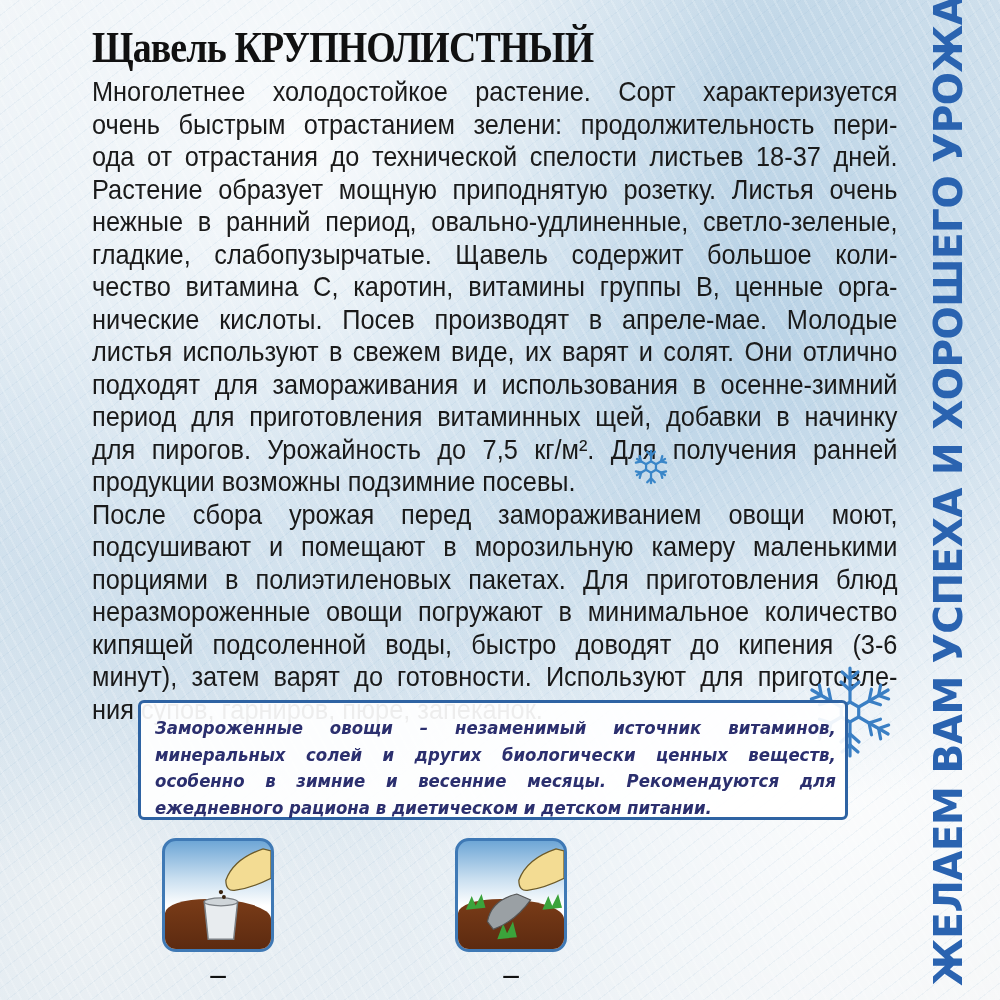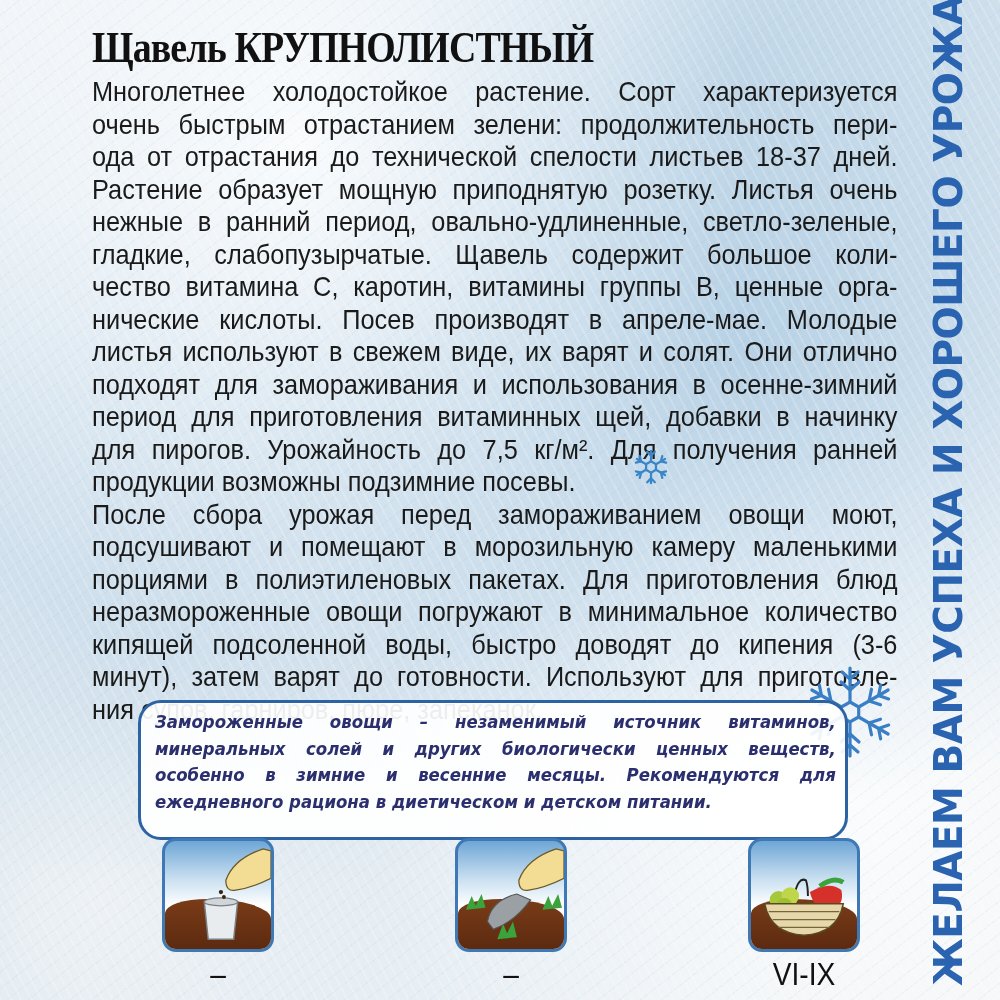--- a/index.html
+++ b/index.html
@@ -39,24 +39,24 @@
   .body-text .ln {
     display: block; white-space: nowrap;
     text-align: justify; text-align-last: justify;
     transform: scaleX(0.905); transform-origin: left; width: 890px;
     height: 32.5px;
   }
   .body-text .ln.last { text-align-last: left; }
   .snow-small { position: absolute; left: 632px; top: 448px; width: 38px; height: 38px; }
   .snow-big { position: absolute; left: 800px; top: 662px; width: 100px; height: 100px; }
   .note-box {
-    position: absolute; left: 138px; top: 700px; width: 710px; height: 140px;
-    border: 3px solid #2e63a3; border-radius: 23px;
+    position: absolute; left: 138px; top: 700px; width: 710px; height: 120px;
+    border: 3px solid #2e63a3; border-radius: 6px;
     background: rgba(255,255,255,0.92);
-    box-sizing: border-box; padding: 6px 14px;
+    box-sizing: border-box; padding: 12px 14px;
   }
   .note-box .nl {
     display: block; white-space: nowrap;
     font-family: "DejaVu Sans", sans-serif; font-style: italic; font-weight: bold;
     color: #2b2f6e; font-size: 18px; line-height: 26.5px;
     text-align: justify; text-align-last: justify;
     transform: scaleX(0.92); transform-origin: left; width: 740px;
   }
   .note-box .nl.last { text-align-last: left; }
   .icons { position: absolute; left: 0; top: 838px; width: 900px; height: 160px; }
@@ -188,35 +188,15 @@
         <path d="M86 70 L92 56 L96 66 L102 54 L106 68 Z" fill="#3ba33b"></path>
         <path d="M40 100 L46 84 L50 94 L56 82 L60 98 Z" fill="#3ba33b"></path>
         <path d="M30 82 Q34 60 60 54 L74 60 Q58 82 36 90 Z" fill="#9aa0a4" stroke="#555" stroke-width="1.2"></path>
         <path d="M62 40 Q70 18 100 8 L108 10 L108 38 Q88 48 72 50 Q62 52 62 40Z" fill="#f3dc93" stroke="#6b5a2a" stroke-width="1.3"></path>
       </svg>
     </div>
     <div class="icon-label">–</div>
   </div>
 
 
-  <div class="icon-card" style="left:748px">
-    <div class="icon-tile">
-      <div class="soil"></div>
-      <svg viewBox="0 0 108 110" width="106" height="108" style="position:absolute;left:0;top:0">
-        <path d="M44 56 Q48 36 56 40 Q58 46 58 56" fill="none" stroke="#222" stroke-width="2"></path>
-        <circle cx="28" cy="60" r="9" fill="#a8c83c"></circle>
-          <circle cx="40" cy="56" r="9" fill="#bfd64a"></circle>
-        <circle cx="34" cy="66" r="8" fill="#9cc030"></circle>
-        <path d="M60 52 Q80 40 92 50 Q96 66 80 72 Q64 70 60 52Z" fill="#d5302a"></path>
-        <path d="M70 46 Q84 36 94 42" fill="none" stroke="#3ba33b" stroke-width="5"></path>
-        <path d="M14 64 L94 64 Q88 94 54 96 Q20 94 14 64Z" fill="#e6d8ac" stroke="#5a4a22" stroke-width="1.5"></path>
-        <g stroke="#7a6632" stroke-width="1.2">
-            <line x1="18" y1="72" x2="90" y2="72"></line>
-            <line x1="22" y1="80" x2="86" y2="80"></line>
-            <line x1="28" y1="88" x2="80" y2="88"></line>
-          </g>
-      </svg>
-    </div>
-    <div class="icon-label">VI-IX</div>
-  </div>
 </div>
 
 <div class="side-text">ЖЕЛАЕМ ВАМ УСПЕХА И ХОРОШЕГО УРОЖАЯ!</div>
 
 </body></html>

